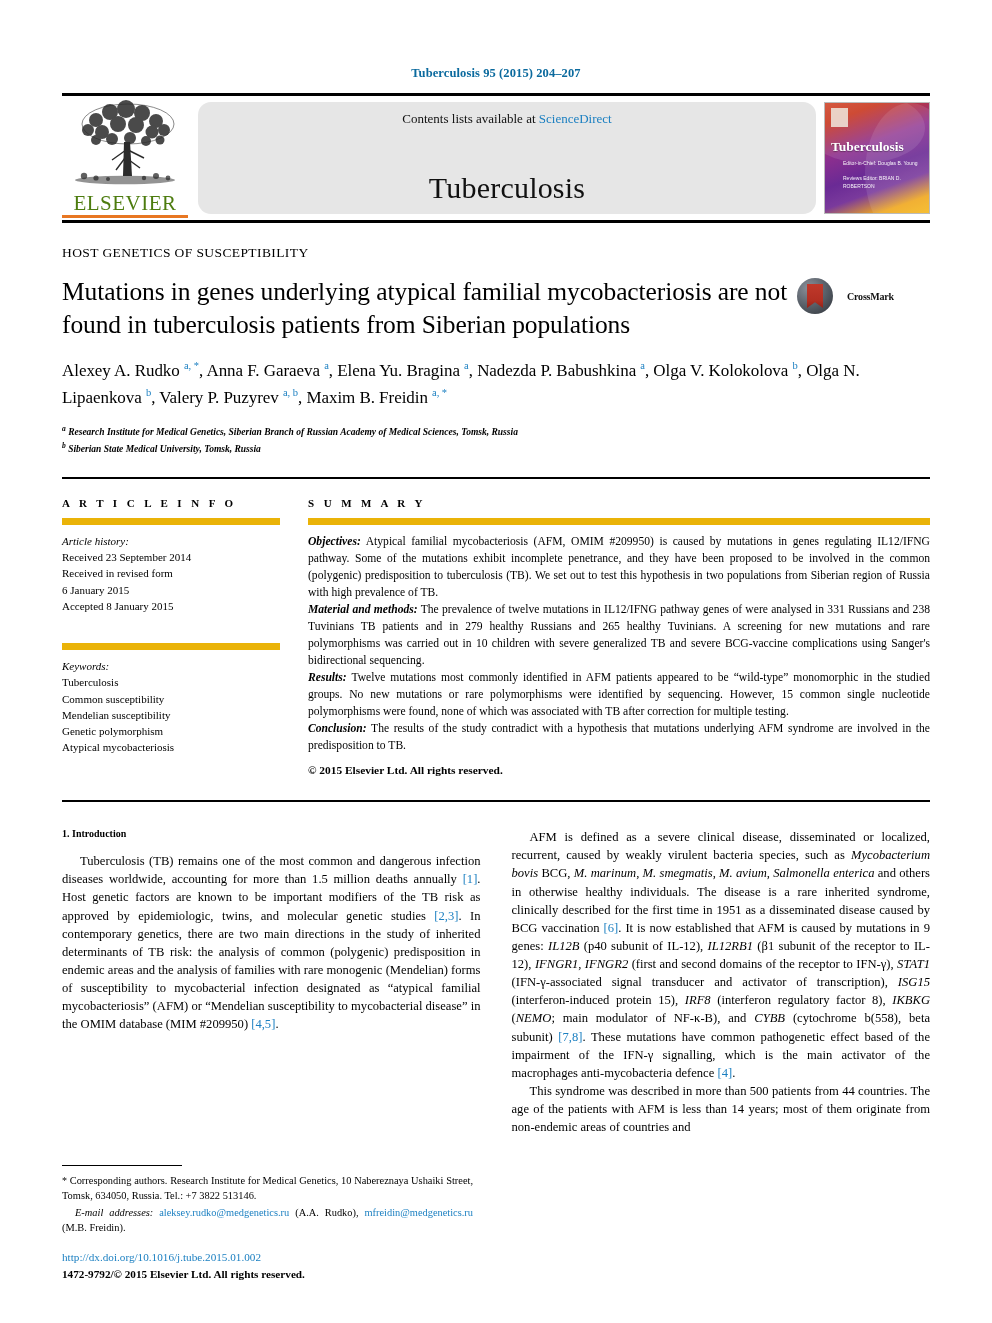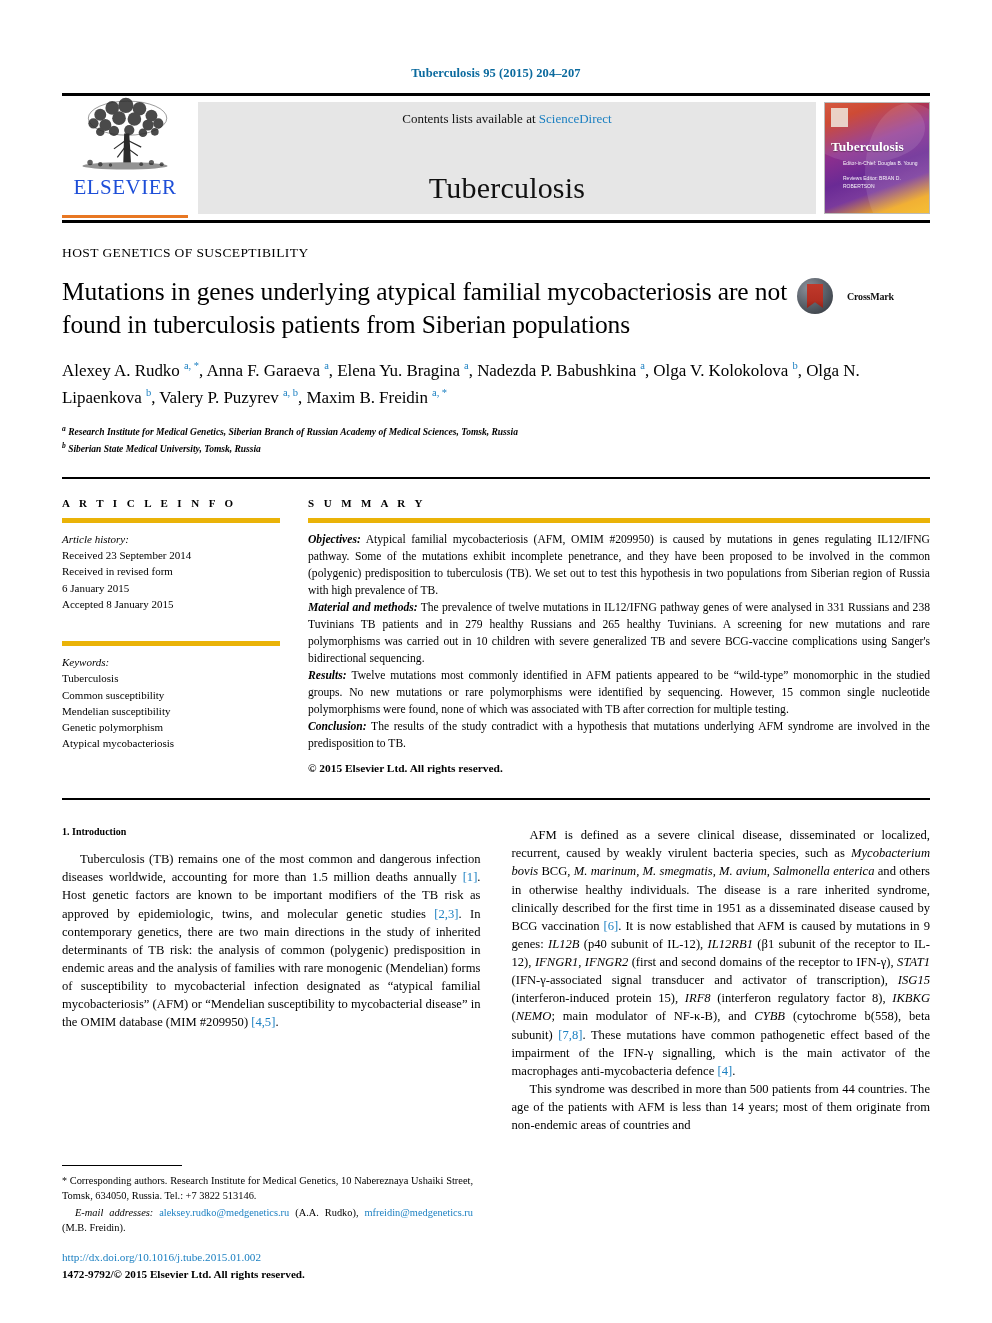--- a/index.html
+++ b/index.html
@@ -45,36 +45,37 @@
     align-items: center;
     padding-bottom: 2px;
     background: #fff;
     position: relative;
   }
   .tree-svg { width: 118px; height: 95px; display:block; }
   .elsevier-word {
     font-family: "Liberation Serif", serif;
     font-size: 21px;
     letter-spacing: .5px;
-    color: #1d4ed8;
+    color: #4d7c0f;
     line-height: 1;
     width: 126px;
     text-align: center;
     border-bottom: 3px solid #E87722;
-    padding-bottom: 17px;
+    padding-bottom: 1px;
   }
   .contents-box {
     flex: 1 1 auto;
     background: #e6e6e6;
     margin: 6px 8px 6px 10px;
     display: flex;
     flex-direction: column;
     justify-content: space-between;
     align-items: center;
     padding: 9px 0 9px 0;
+    border-radius: 13px;
   }
   .contents-line { font-size: 13px; color: #111; }
   .contents-line .sd { color: #1a7fc1; }
   .journal-name {
     font-size: 30px;
     letter-spacing: .2px;
     color: #111;
     font-family: "Liberation Serif", serif;
   }
   .homepage-line {
@@ -171,21 +172,21 @@
 
   
   .rule-heavy { border-top: 2px solid #000; margin-top: 20px; }
   .info-wrap { display: flex; margin-top: 18px; }
   .col-info { flex: 0 0 246px; padding-right: 28px; }
   .col-summary { flex: 1 1 auto; }
   .sec-head {
     font-size: 11px; font-weight: bold; letter-spacing: 3.4px;
     font-family: "Liberation Serif", serif;
   }
-  .thin-rule { border-top: 5px solid #eab308; margin-top: 9px; padding-top: 8px; }
+  .thin-rule { border-top: 7px solid #eab308; margin-top: 9px; padding-top: 8px; }
   .info-block { font-size: 11px; line-height: 1.48; }
   .info-block .it { font-style: italic; }
   .info-gap { height: 20px; }
   .abstract { font-size: 11.6px; line-height: 1.47; text-align: justify; }
   .abstract .lead { font-style: italic; font-weight: bold; }
   .copyright { text-align: left; font-size: 11.4px; margin-top: 10px; font-weight: bold;}
 
   
   .body-rule { border-top: 2px solid #000; margin-top: 24px; }
   .body-cols {

